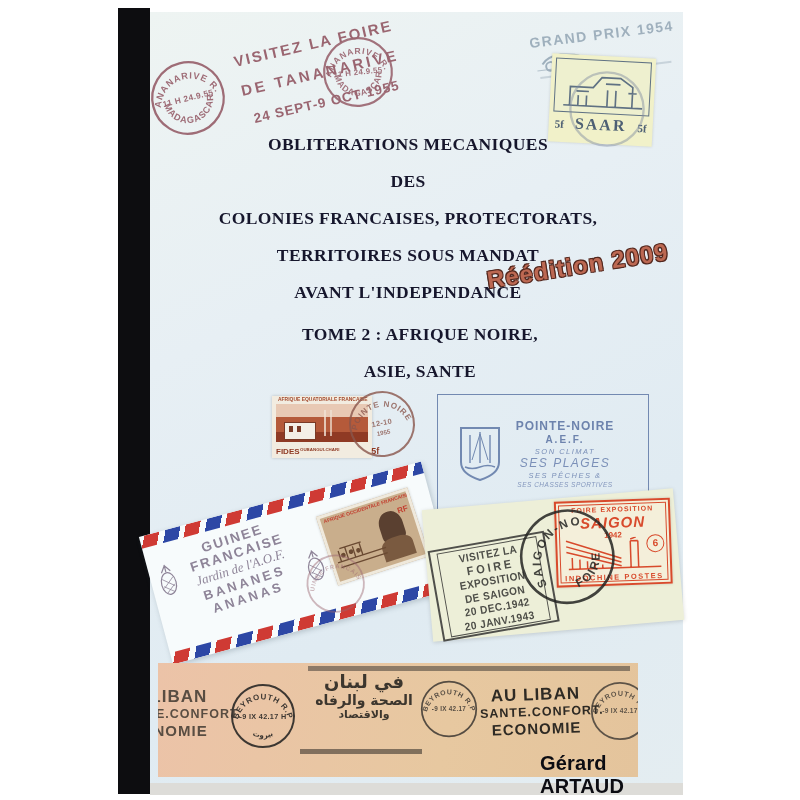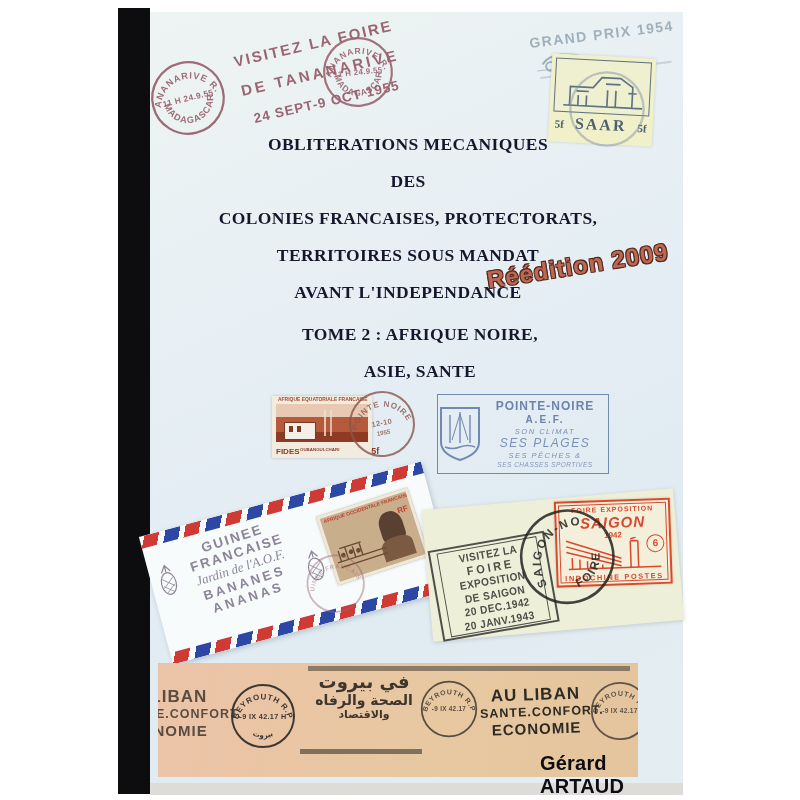--- a/index.html
+++ b/index.html
@@ -26,21 +26,21 @@
   .mg-slogan{color:#9a6570;transform:rotate(-13deg);text-align:center;}
   .mg-slogan div{line-height:30px;font-weight:bold;}
   
   .gp{color:#9fb0bd;transform:rotate(-7deg);text-align:center;}
   
   .saar{background:#f1f1c9;box-shadow:0 0 3px rgba(0,0,0,.15);transform:rotate(3deg);padding:4px;}
   .saar .inner{border:1.5px solid #5f7183;height:52px;position:relative;overflow:hidden;background:#eef0cf;}
   .saar .vrow{display:flex;justify-content:space-between;align-items:baseline;padding:2px 2px 0 2px;
               color:#4e6074;font-family:"Liberation Serif",serif;font-weight:bold;}
   
-  .pnbox{border:1.5px solid #7289b1;color:#6d83ad;display:flex;align-items:center;padding:0;}
+  .pnbox{border:1.5px solid #7289b1;color:#6d83ad;display:flex;align-items:center;padding:20px;}
   .pnbox .txt{flex:1;text-align:center;line-height:1.25;}
   
   .env{background:#f7fbfc;transform:rotate(-15deg);box-shadow:1px 2px 5px rgba(60,80,90,.25);overflow:hidden;}
   .airmail{left:0;right:0;height:12px;
     background:repeating-linear-gradient(115deg,transparent 0 5px,#cf3a34 5px 19px,transparent 19px 25px,#2d47a5 25px 39px);}
   .gslogan{color:#8e8498;}
   .aof{background:#c9ae8c;border:3px solid #efe9dc;transform:rotate(-3deg);
        box-shadow:0 0 3px rgba(0,0,0,.2);overflow:hidden;position:relative;}
   .micro{font-size:9px;transform:scale(.55);transform-origin:left top;white-space:nowrap;font-weight:bold;}
   
@@ -263,21 +263,21 @@
     <svg class="cds" viewBox="0 0 100 100" style="left:72px;top:20px;width:66px;height:66px;color:#3c3732;">
       <circle cx="50" cy="50" r="47" stroke-width="3"></circle>
       <path id="a6t" d="M12,55 A39,39 0 0 1 88,55" fill="none"></path>
       <path id="a6b" d="M17,50 A33,33 0 0 0 83,50" fill="none"></path>
       <text class="arc"><textPath href="#a6t" startOffset="50%" text-anchor="middle">BEYROUTH R.P</textPath></text>
       <text class="mid" x="50" y="54" text-anchor="middle">-9 IX 42.17 H</text>
       <text class="arab"><textPath href="#a6b" startOffset="50%" text-anchor="middle">بيروت</textPath></text>
     </svg>
 
     <div class="abs arabic" style="left:140px;top:8px;width:132px;">
-      <div style="font-size:18px;">في بيروت</div>
+      <div style="font-size:18px;">في لبنان</div>
       <div style="font-size:14px;">الصحة والرفاه</div>
       <div style="font-size:11px;">والاقتصاد</div>
     </div>
     <div class="abs" style="left:142px;top:86px;width:122px;height:5px;background:#3c362e;opacity:.6;"></div>
 
     <svg class="cds" viewBox="0 0 100 100" style="left:262px;top:17px;width:58px;height:58px;color:#3c3732;opacity:.85">
       <circle cx="50" cy="50" r="47" stroke-width="3"></circle>
       <path id="a7t" d="M12,55 A39,39 0 0 1 88,55" fill="none"></path>
       <text class="arc"><textPath href="#a7t" startOffset="50%" text-anchor="middle">BEYROUTH R.P</textPath></text>
       <text class="mid" x="50" y="54" text-anchor="middle">-9 IX 42.17</text>

